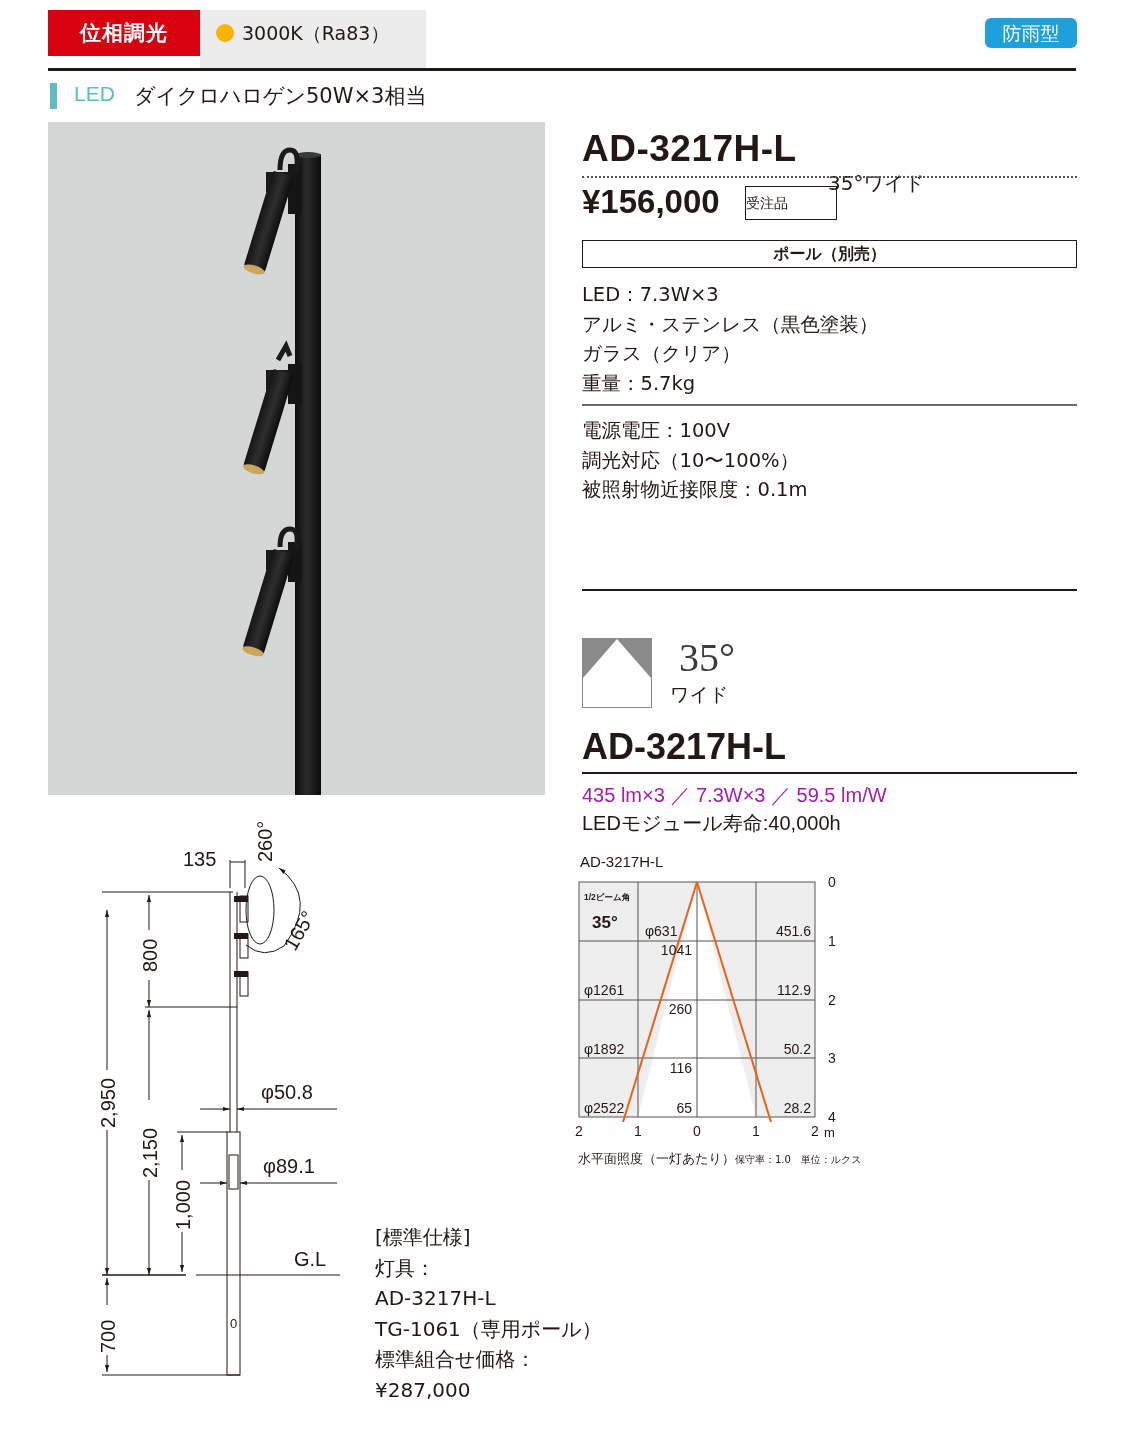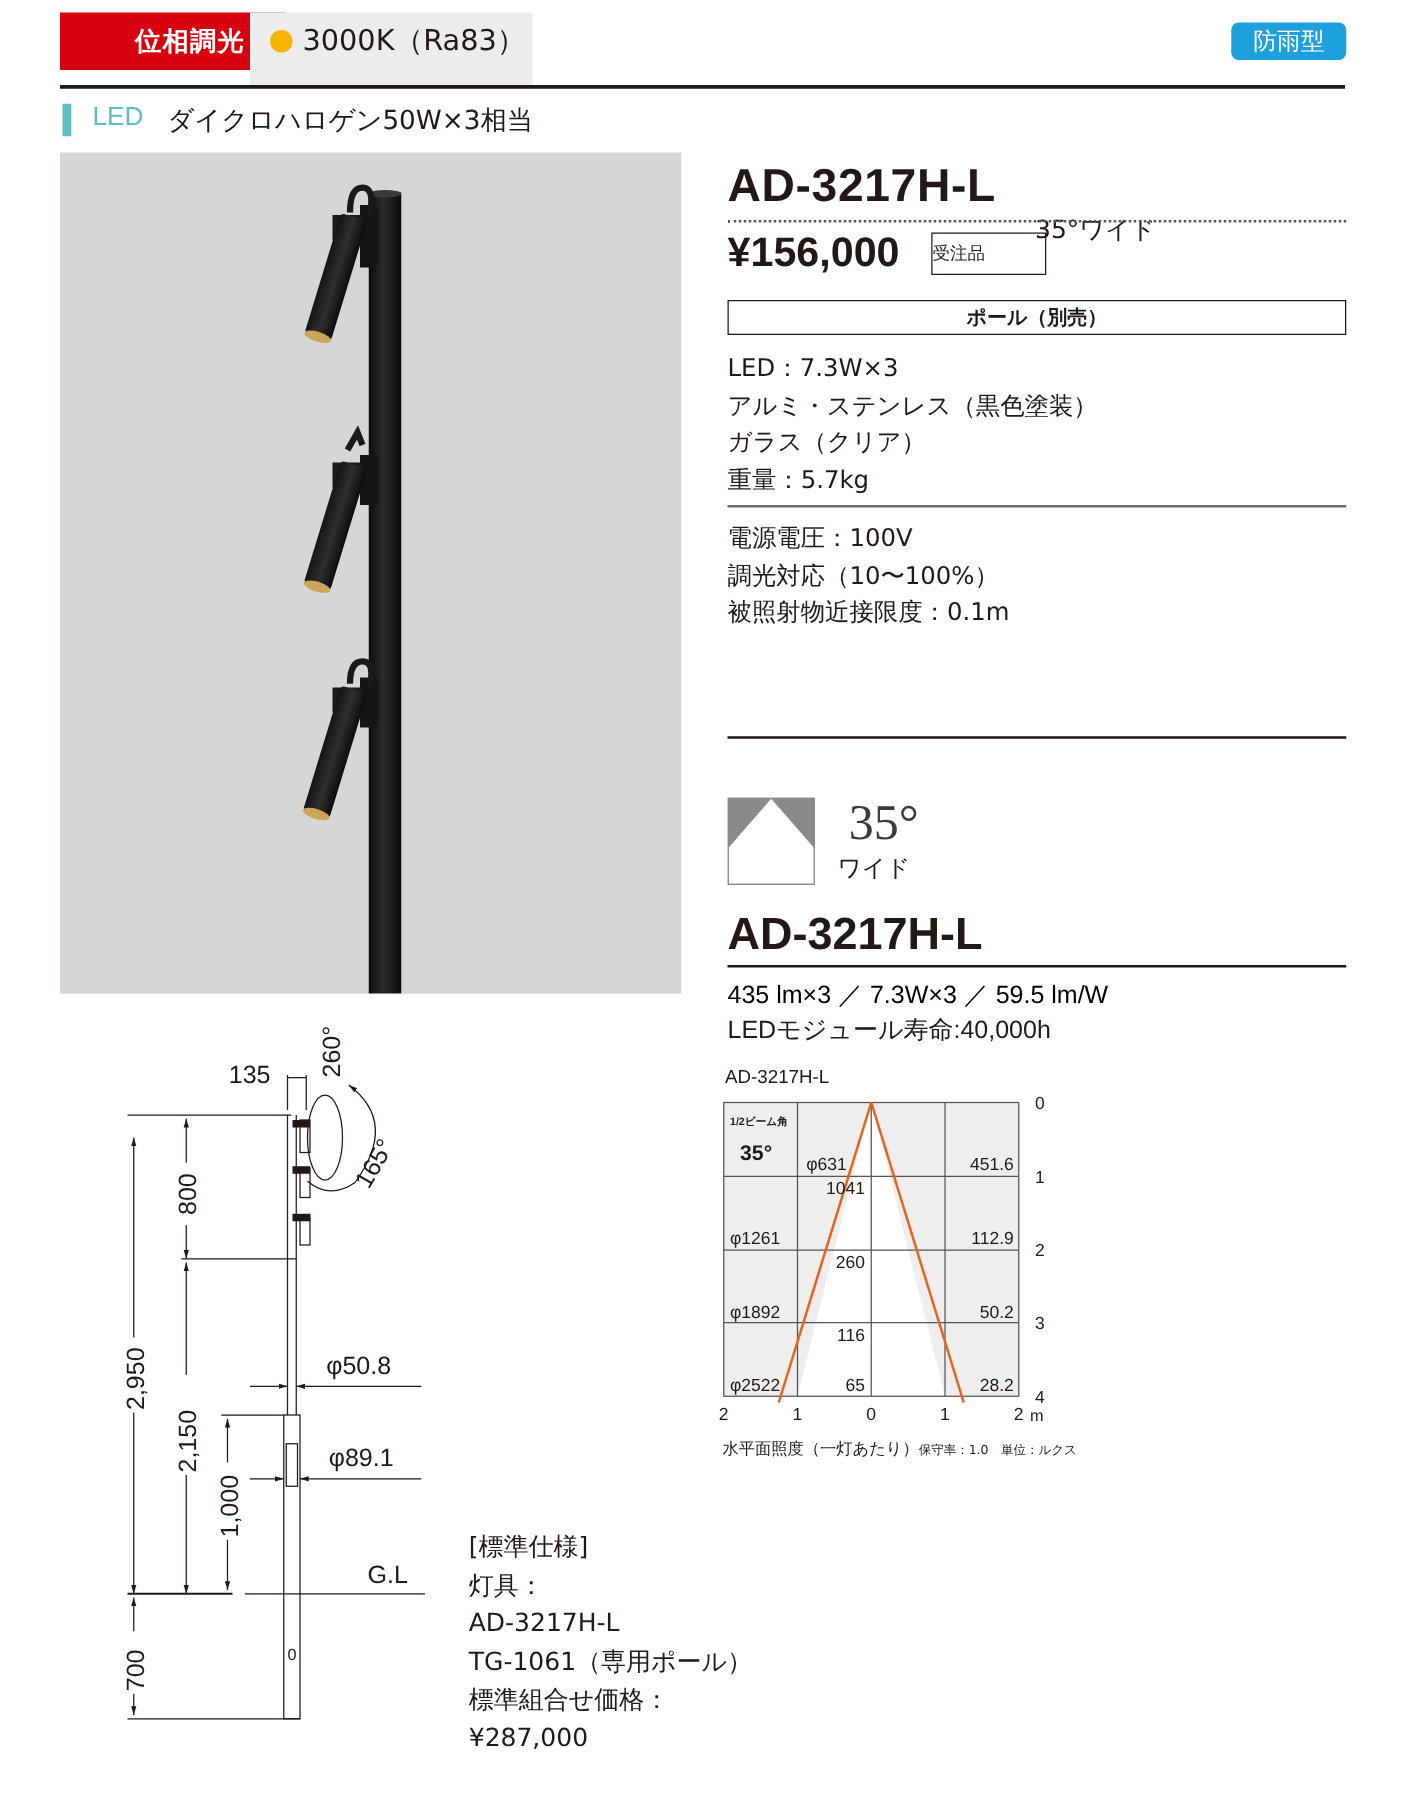--- a/index.html
+++ b/index.html
@@ -1,23 +1,23 @@
 <!DOCTYPE html>
 <html><head>
 <meta charset="utf-8">
 <style>
   html, body { margin:0; padding:0; background:#ffffff; }
   body { width:1122px; height:1441px; position:relative; overflow:hidden;
          font-family:"DejaVu Sans", "Liberation Sans", sans-serif; color:#231815; }
   .abs { position:absolute; }
   
   .badge-red { left:48px; top:10px; width:152px; height:46px; background:#d7000f; color:#fff;
-               font-size:21px; line-height:46px; text-align:center; font-weight:bold; letter-spacing:1px;padding-left:28px; }
+               font-size:21px; line-height:46px; text-align:center; font-weight:bold; letter-spacing:1px; }
   .badge-grey { left:200px; top:10px; width:226px; height:60px; background:#ececec; color:#231815;
-                font-size:23px; line-height:46px; }
+                font-size:19px; line-height:46px; }
   .badge-grey .dot { position:absolute; left:16px; top:14px; width:18px; height:18px; border-radius:50%; background:#f8b500; }
   .badge-grey .txt { position:absolute; left:42px; top:0; }
   .badge-blue { left:985px; top:18px; width:92px; height:30px; background:#1ea0dc; border-radius:6px; color:#fff;
                 font-size:19px; line-height:30px; text-align:center; }
   .rule-top { left:48px; top:68px; width:1028px; height:3px; background:#231815; }
   .led-bar { left:50px; top:83px; width:7px; height:26px; background:#5bbfbd; }
   .led-label { left:74px; top:82px; font-size:21px; color:#5bbfbd; font-family:Liberation Sans, sans-serif; }
   .led-desc { left:134px; top:82px; font-size:21px; color:#231815; }
 
   
@@ -35,21 +35,21 @@
   .spec-list { left:582px; top:280px; font-size:19.5px; line-height:29.5px; }
   .spec-rule { left:582px; top:404px; width:495px; height:2px; background:#6b6b6b; }
   .spec-list2 { left:582px; top:416px; font-size:19.5px; line-height:29.5px; }
   .rule-mid { left:582px; top:589px; width:495px; height:2px; background:#231815; }
 
   .beam-icon { left:582px; top:638px; width:70px; height:70px; }
   .beam-deg { left:679px; top:634px; font-size:40px; color:#3e3a39; font-family:"Liberation Serif", serif; }
   .beam-type { left:670px; top:682px; font-size:19px; }
   .model2 { left:582px; top:726px; font-size:36px; font-weight:bold; font-family:"Liberation Sans", sans-serif; }
   .rule-model2 { left:582px; top:772px; width:495px; height:2px; background:#231815; }
-  .perf1 { left:582px; top:782px; font-size:20px; color:#000000; font-family:"Liberation Sans", sans-serif; }
+  .perf1 { left:582px; top:782px; font-size:20px; color:#a21caf; font-family:"Liberation Sans", sans-serif; }
   .perf2 { left:582px; top:810px; font-size:20px; font-family:"Liberation Sans", sans-serif; }
 
   
   .chart-title { left:580px; top:853px; font-size:15px; font-family:"Liberation Sans", sans-serif; }
   .chart-wrap { left:570px; top:870px; width:280px; height:300px; }
   .chart-caption { left:578px; top:1150px; font-size:13px; white-space:nowrap; }
   .chart-caption small { font-size:10px; }
 
   
   .dims { left:50px; top:800px; width:320px; height:640px; }

